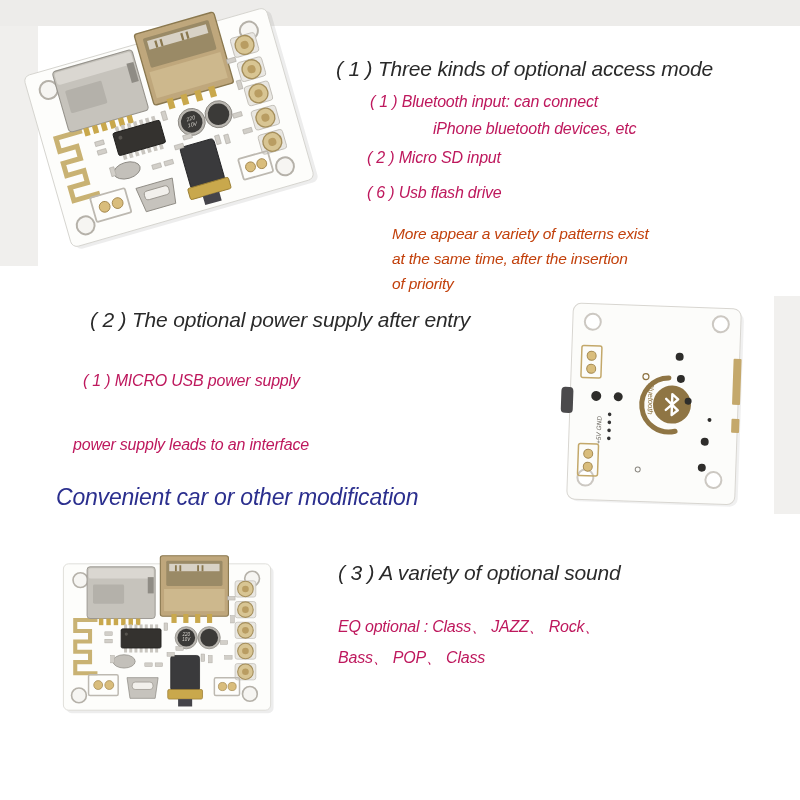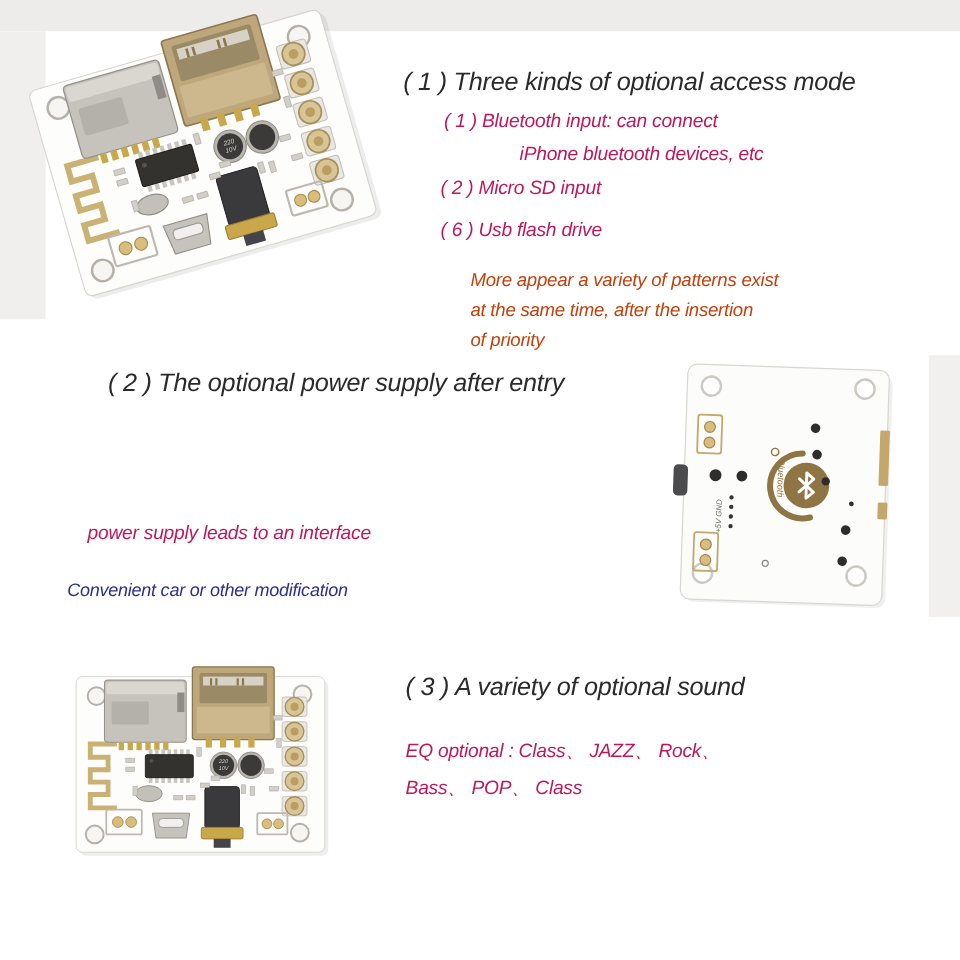--- a/index.html
+++ b/index.html
@@ -2,21 +2,21 @@
 <html><head>
 <meta charset="utf-8">
 <style>
   html,body{margin:0;padding:0;background:#ffffff;}
   #page{position:relative;width:800px;height:800px;background:#ffffff;overflow:hidden;
         font-family:"Liberation Sans",sans-serif;font-style:italic;}
   .abs{position:absolute;}
   .txt{line-height:1.2;letter-spacing:-0.2px;white-space:nowrap;}
   .h{font-size:21px;color:#2a2a2a;}
   .r{font-size:16px;color:#be185d;}
-  .b{font-size:15px;color:#2b2f8e;}
+  .b{font-size:23px;color:#2b2f8e;}
   .bn{font-size:15.5px;color:#c2410c;line-height:25px;}
   .strip{background:#edecea;}
   svg text{font-family:"Liberation Sans",sans-serif;}
   .photo{transform-origin:50% 50%;}
 </style>
 </head>
 <body>
 
 <div id="page">
 
@@ -179,20 +179,21 @@
   <div class="abs txt r" style="left:433px;top:119px;">iPhone bluetooth devices, etc</div>
   <div class="abs txt r" style="left:367px;top:148px;">( 2 ) Micro SD input</div>
   <div class="abs txt r" style="left:367px;top:183px;">( 6 ) Usb flash drive</div>
   <div class="abs" style="left:392px;top:221px;">
     <div class="txt bn">More appear a variety of patterns exist</div>
     <div class="txt bn">at the same time, after the insertion</div>
     <div class="txt bn">of priority</div>
   </div>
 
   <div class="abs txt h" style="left:74px;top:307px;margin-left:16px;">( 2 ) The optional power supply after entry</div>
+  <div class="abs txt r" style="left:83px;top:371px;">( 1 ) MICRO USB power supply</div>
   <div class="abs txt r" style="left:73px;top:435px;">power supply leads to an interface</div>
   <div class="abs txt b" style="left:56px;top:484px;">Convenient car or other modification</div>
 
   <div class="abs photo" style="left:560px;top:298px;width:190px;height:212px;transform:rotate(2deg);">
     <svg viewBox="0 0 190 212" width="190" height="212">
       <rect x="13" y="12" width="168" height="194" rx="8" fill="#000000" opacity="0.06"></rect>
       <rect x="10" y="8" width="168" height="196" rx="8" fill="#fcfcfa" stroke="#d8d6d1"></rect>
       <g>
         <circle cx="30" cy="26" r="8" fill="#ffffff" stroke="#ccc8c2" stroke-width="2"></circle>
         <circle cx="158" cy="24" r="8" fill="#ffffff" stroke="#ccc8c2" stroke-width="2"></circle>

